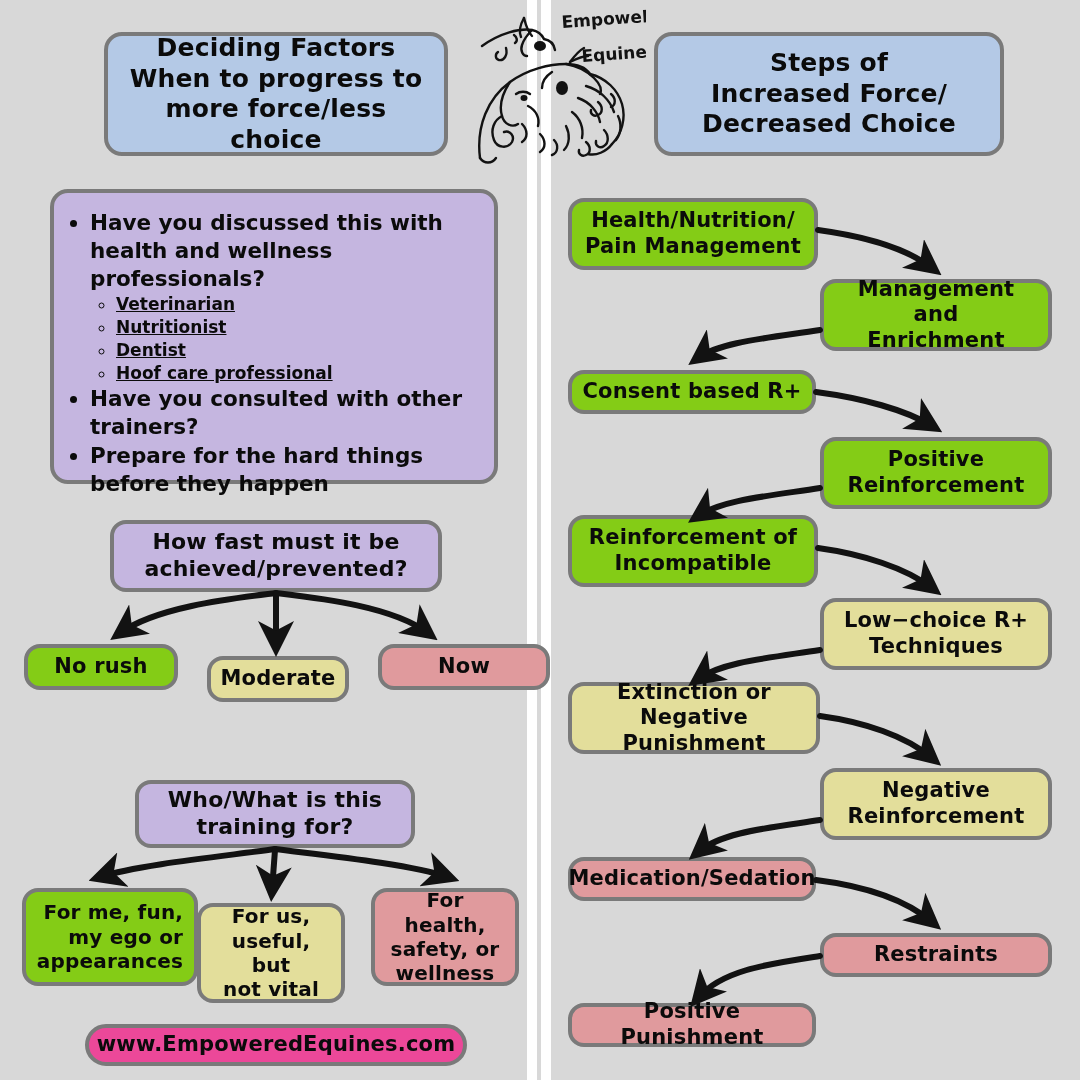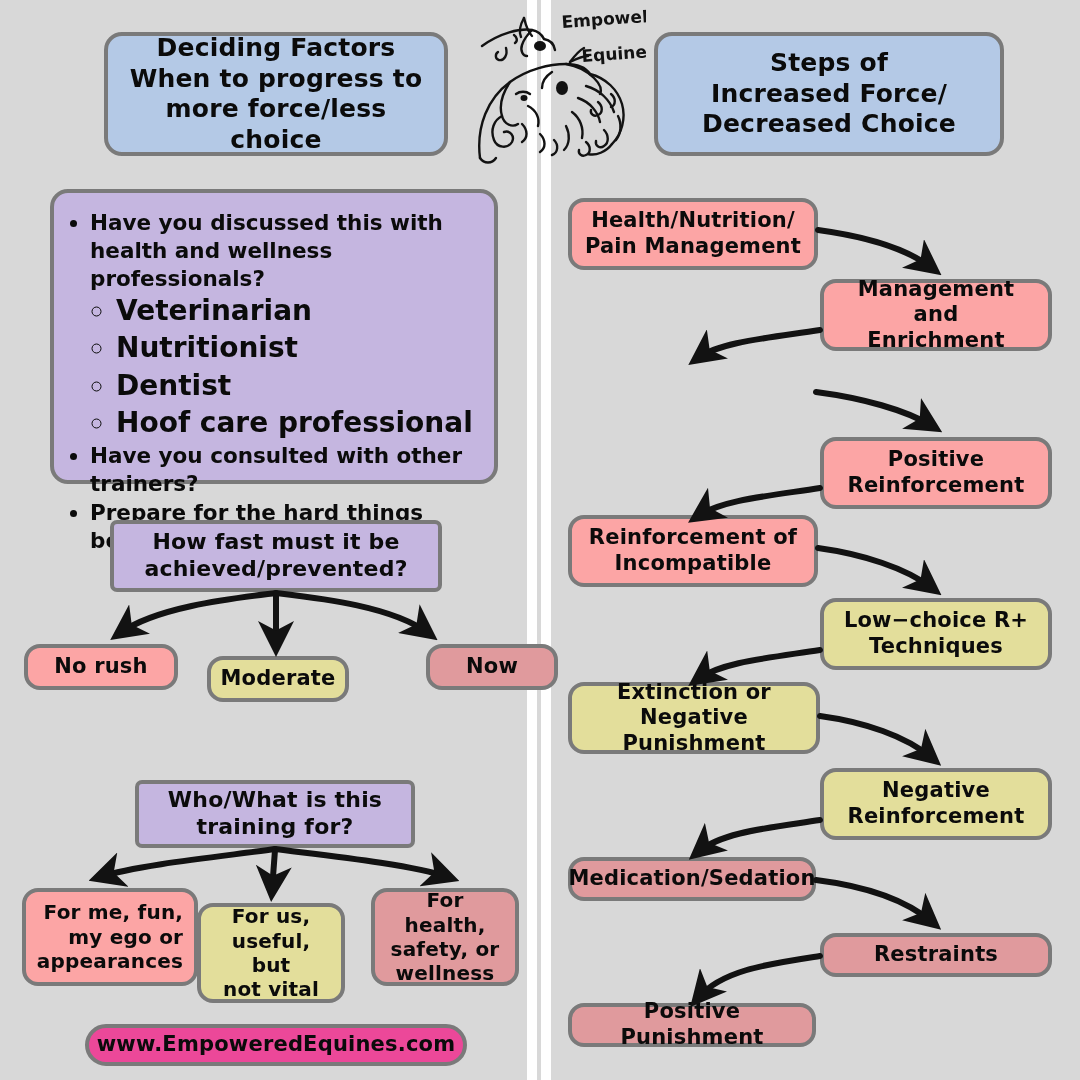--- a/index.html
+++ b/index.html
@@ -36,22 +36,22 @@
     justify-content: center;
     text-align: center;
     color: #0b0b0b;
     font-weight: 700;
     letter-spacing: .2px;
     line-height: 1.22;
     padding: 4px 8px;
     white-space: pre-line;
   }
   .blue   { background: #b4c9e6; }
-  .purple { background: #c5b6e0; border-radius: 7px; }
-  .green  { background: #fca5a5; }
+  .purple { background: #c5b6e0; }
+  .green  { background: #84cc16; }
   .tan    { background: #e3de9b; }
   .red    { background: #e09a9d; }
   .plain  { background: #ec4899; }
 
   .hdr { font-size: 25px; border-radius: 18px; }
 
   
   .panel {
     position: absolute;
     box-sizing: border-box;
@@ -70,21 +70,21 @@
     padding-left: 26px;
     list-style: circle;
   }
   .panel li {
     color: #0b0b0b;
     font-weight: 700;
     font-size: 21.5px;
     line-height: 1.30;
     margin: 0 0 1px 0;
   }
-  .panel ul ul li { font-size: 28px; }
+  .panel ul ul li { font-size: 17px; text-decoration: underline; }
 
   
   #arrows {
     position: absolute;
     left: 0; top: 0;
     width: 1080px; height: 1080px;
     pointer-events: none;
   }
 
   
@@ -181,21 +181,21 @@
     </ul>
   </div>
 
   <div class="node purple" style="left:110px; top:520px; width:332px; height:72px; font-size:22px;">How fast must it be
 achieved/prevented?</div>
 
   <div class="node green" style="left:24px; top:644px; width:154px; height:46px; font-size:21px;">No rush</div>
 
   <div class="node tan" style="left:207px; top:656px; width:142px; height:46px; font-size:21px;">Moderate</div>
 
-  <div class="node red" style="left:378px; top:644px; width:132px; height:46px; font-size:21px;margin-left:48px;">Now</div>
+  <div class="node red" style="left:378px; top:644px; width:172px; height:46px; font-size:21px;">Now</div>
 
   <div class="node purple" style="left:135px; top:780px; width:280px; height:68px; font-size:22px;">Who/What is this
 training for?</div>
 
   <div class="node green" style="left:22px; top:888px; width:176px; height:98px; font-size:20px;text-align:right;">For me, fun,
 my ego or
 appearances</div>
 
   <div class="node tan" style="left:197px; top:903px; width:148px; height:100px; font-size:20px;">For us,
 useful, but
@@ -206,20 +206,21 @@
 wellness</div>
 
   <div class="node plain" style="left:85px; top:1024px; width:382px; height:42px; font-size:21px; border-radius:22px;">www.EmpoweredEquines.com</div>
 
   <div class="node green" style="left:568px; top:198px; width:250px; height:72px; font-size:21px;">Health/Nutrition/
 Pain Management</div>
 
   <div class="node green" style="left:820px; top:279px; width:232px; height:72px; font-size:21px;">Management and
 Enrichment</div>
 
+  <div class="node green" style="left:568px; top:370px; width:248px; height:44px; font-size:21px;">Consent based R+</div>
 
   <div class="node green" style="left:820px; top:437px; width:232px; height:72px; font-size:21px;">Positive
 Reinforcement</div>
 
   <div class="node green" style="left:568px; top:515px; width:250px; height:72px; font-size:21px;">Reinforcement of
 Incompatible</div>
 
   <div class="node tan" style="left:820px; top:598px; width:232px; height:72px; font-size:21px;">Low−choice R+
 Techniques</div>
 

